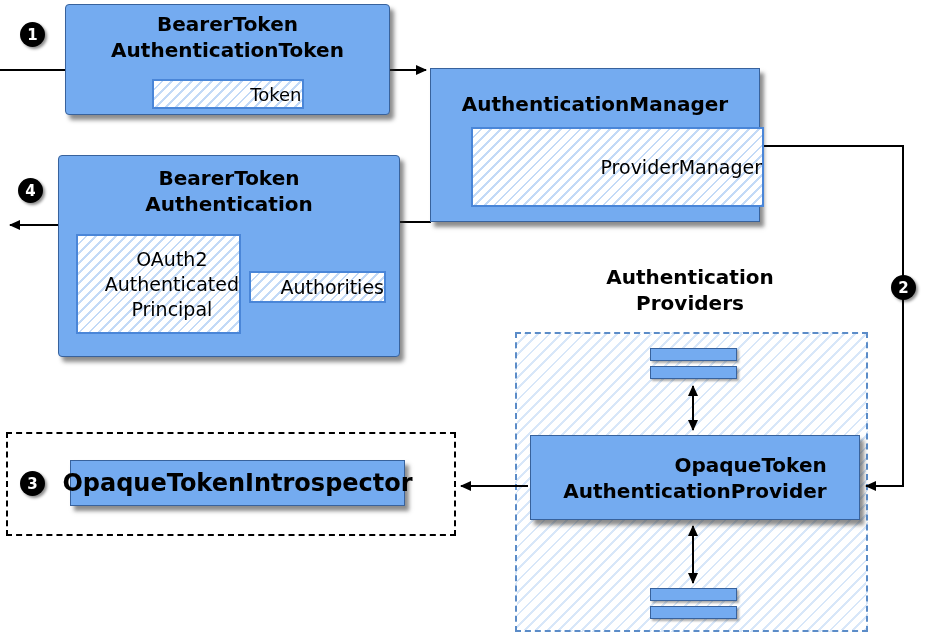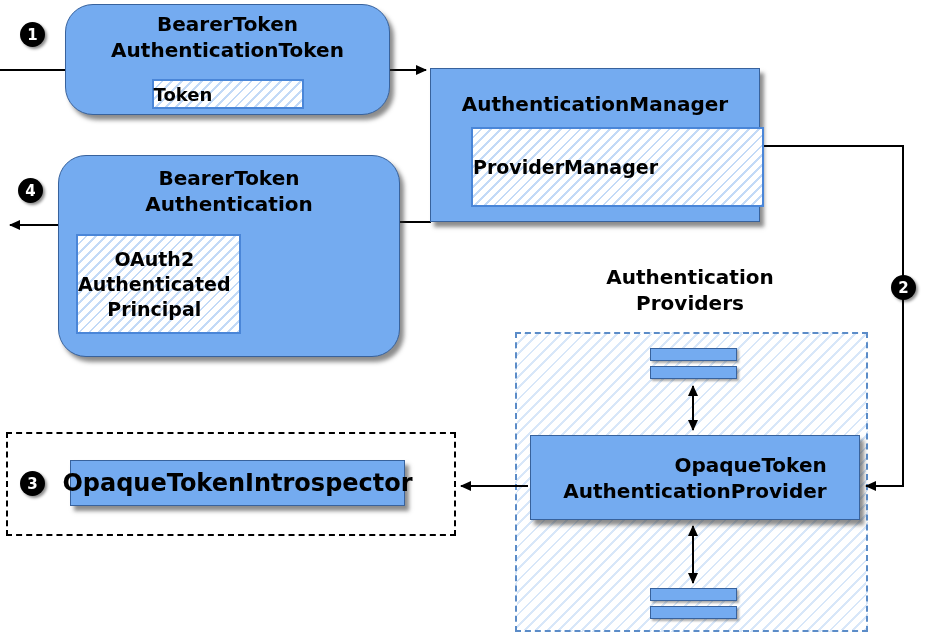--- a/index.html
+++ b/index.html
@@ -3,28 +3,28 @@
 <meta charset="utf-8">
 <style>
   * { margin:0; padding:0; box-sizing:border-box; }
   html,body { background:#ffffff; }
   body { font-family:"DejaVu Sans","Liberation Sans",sans-serif; color:#000; }
 
   #stage { position:relative; width:932px; height:635px; background:#fff; overflow:hidden; }
 
   .node { position:absolute; background:#74abf0; border:1px solid #38629c;
           box-shadow:4px 5px 4px rgba(45,45,45,.55); z-index:10; }
-  .rounded { border-radius:28px; }
+  .rounded { border-radius:4px; }
   .node-title { position:absolute; left:0; right:0; text-align:center; font-weight:700;
                 font-size:20px; line-height:26px; white-space:pre-line; }
 
   .inner { position:absolute; border:2px solid #4a86d8;
            background:repeating-linear-gradient(135deg,#ffffff 0 5px,#c3daf7 5px 7px);
-           display:flex; align-items:center; justify-content:flex-start;
-           font-weight:700; font-size:19px; line-height:25px; text-align:center; white-space:pre-line; }
+           display:flex; align-items:center; justify-content:flex-end;
+           font-weight:400; font-size:19px; line-height:25px; text-align:center; white-space:pre-line; }
 
   #box-token { left:65px; top:4px; width:325px; height:111px; }
   #box-token .node-title { top:6px; }
   #token-inner { left:50%; transform:translateX(-50%); top:74px; width:152px; height:30px; font-size:18px; }
 
   #box-manager { left:430px; top:68px; width:330px; height:154px; }
   #box-manager .node-title { top:22px; }
   #manager-inner { left:40px; top:58px; width:293px; height:80px; }
 
   #box-authentication { left:58px; top:155px; width:342px; height:202px; }
@@ -110,20 +110,23 @@
   </div>
 
   <div id="box-authentication" class="node rounded">
     <div class="node-title">BearerToken
 Authentication</div>
     <div id="principal-inner" class="inner">
       <span>OAuth2
 Authenticated
 Principal</span>
     </div>
+    <div id="authorities-inner" class="inner">
+      <span>Authorities</span>
+    </div>
   </div>
 
   <div id="providers-label">Authentication
 Providers</div>
 
   <div id="box-provider" class="node">
     <span>OpaqueToken
 AuthenticationProvider</span>
   </div>
 

